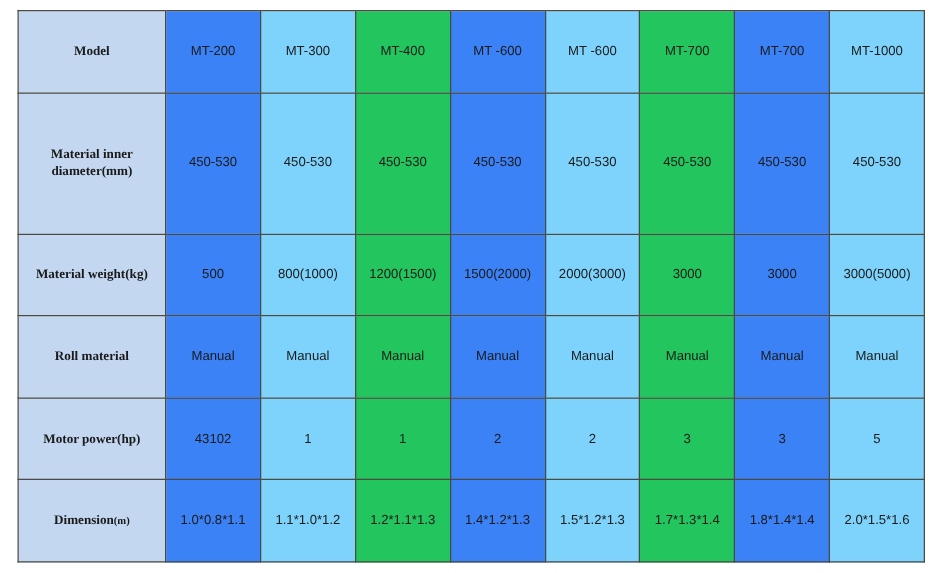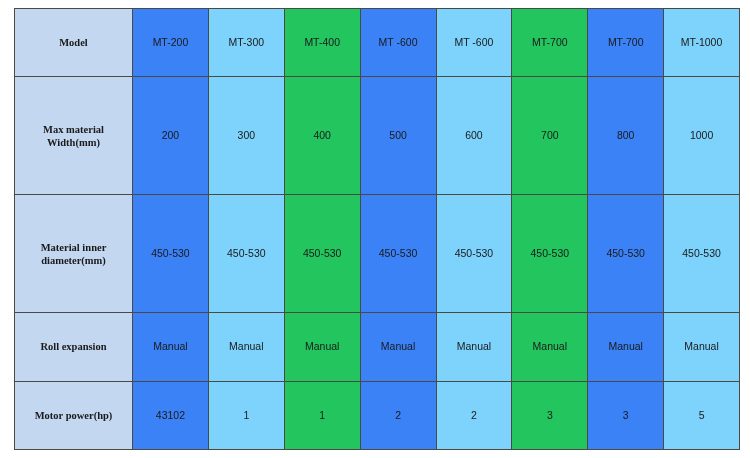--- a/index.html
+++ b/index.html
@@ -66,50 +66,50 @@
         <td class="c-yellow">MT-200</td>
         <td class="c-grey">MT-300</td>
         <td class="c-green">MT-400</td>
         <td class="c-yellow">MT -600</td>
         <td class="c-grey">MT -600</td>
         <td class="c-green">MT-700</td>
         <td class="c-yellow">MT-700</td>
         <td class="c-grey">MT-1000</td>
       </tr>
 
-      <tr>
-        <td class="rowhead">Max material Width(mm)</td>
-        <td class="val c-yellow">200</td>
-        <td class="val c-grey">300</td>
-        <td class="val c-green">400</td>
-        <td class="val c-yellow">500</td>
-        <td class="val c-grey">600</td>
-        <td class="val c-green">700</td>
-        <td class="val c-yellow">800</td>
-        <td class="val c-grey">1000</td>
-      </tr>
 
 
       <tr>
         <td class="rowhead">Material inner diameter(mm)</td>
         <td class="val c-yellow">450-530</td>
         <td class="val c-grey">450-530</td>
         <td class="val c-green">450-530</td>
         <td class="val c-yellow">450-530</td>
         <td class="val c-grey">450-530</td>
         <td class="val c-green">450-530</td>
         <td class="val c-yellow">450-530</td>
         <td class="val c-grey">450-530</td>
       </tr>
 
 
+      <tr>
+        <td class="rowhead">Material weight(kg)</td>
+        <td class="val c-yellow">500</td>
+        <td class="val c-grey">800(1000)</td>
+        <td class="val c-green">1200(1500)</td>
+        <td class="val c-yellow">1500(2000)</td>
+        <td class="val c-grey">2000(3000)</td>
+        <td class="val c-green">3000</td>
+        <td class="val c-yellow">3000</td>
+        <td class="val c-grey">3000(5000)</td>
+      </tr>
 
 
       <tr>
-        <td class="rowhead">Roll expansion</td>
+        <td class="rowhead">Roll material</td>
         <td class="val c-yellow">Manual</td>
         <td class="val c-grey">Manual</td>
         <td class="val c-green">Manual</td>
         <td class="val c-yellow">Manual</td>
         <td class="val c-grey">Manual</td>
         <td class="val c-green">Manual</td>
         <td class="val c-yellow">Manual</td>
         <td class="val c-grey">Manual</td>
       </tr>
 
@@ -119,15 +119,26 @@
         <td class="val c-grey">1</td>
         <td class="val c-green">1</td>
         <td class="val c-yellow">2</td>
         <td class="val c-grey">2</td>
         <td class="val c-green">3</td>
         <td class="val c-yellow">3</td>
         <td class="val c-grey">5</td>
       </tr>
 
 
+      <tr>
+        <td class="rowhead"><span>Dimension</span><span class="dim-unit">(m)</span></td>
+        <td class="val c-yellow">1.0*0.8*1.1</td>
+        <td class="val c-grey">1.1*1.0*1.2</td>
+        <td class="val c-green">1.2*1.1*1.3</td>
+        <td class="val c-yellow">1.4*1.2*1.3</td>
+        <td class="val c-grey">1.5*1.2*1.3</td>
+        <td class="val c-green">1.7*1.3*1.4</td>
+        <td class="val c-yellow">1.8*1.4*1.4</td>
+        <td class="val c-grey">2.0*1.5*1.6</td>
+      </tr>
     </tbody>
   </table>
 </div>
 
 </body></html>

